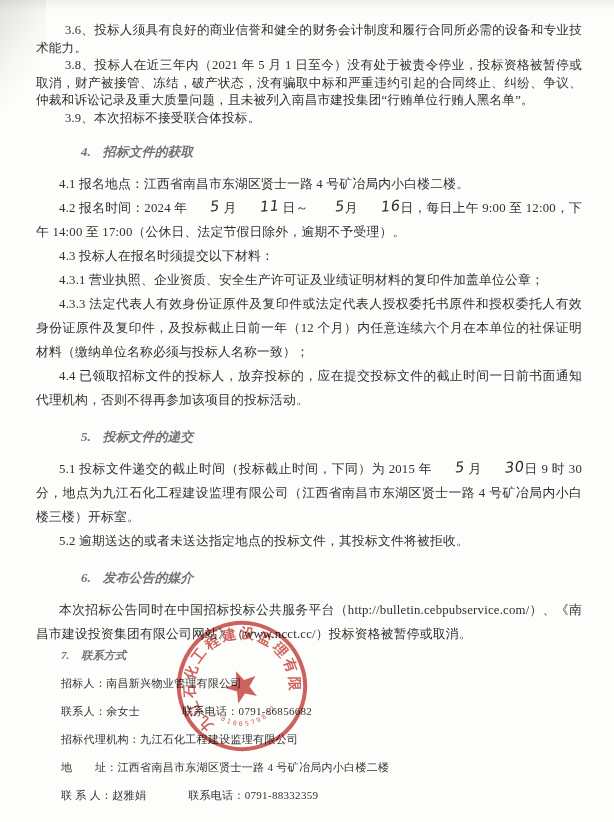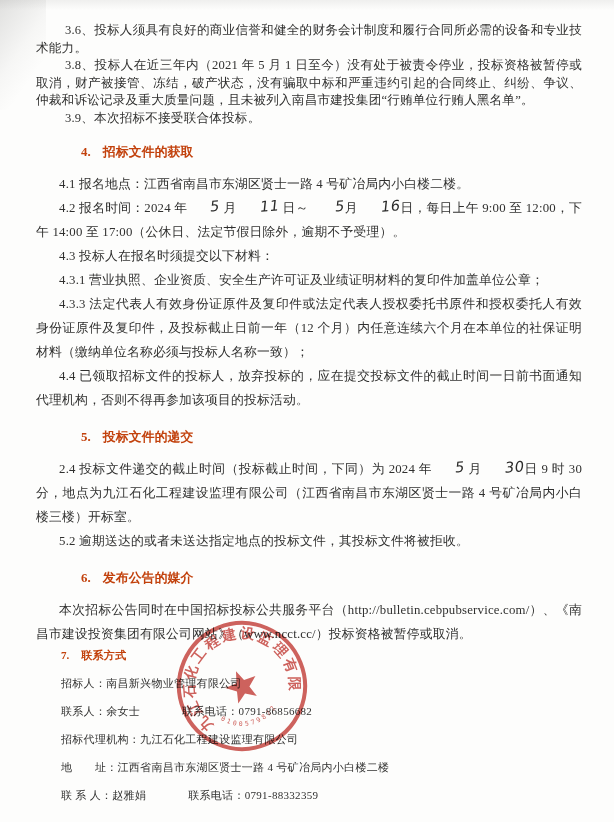--- a/index.html
+++ b/index.html
@@ -26,22 +26,22 @@
     pointer-events:none;
   }
   p{margin:0;}
   .s3 p{
     font-size:12.6px;line-height:17.5px;
     text-indent:2.3em;text-align:justify;letter-spacing:0.2px;
   }
   .heading{
     font-family:"Liberation Sans","DejaVu Sans",sans-serif;
     font-weight:bold;font-size:17px;line-height:23px;
-    margin:13px 0 8px;letter-spacing:2px;color:#c2410c;
-    padding-left:22px;text-indent:0;
+    margin:13px 0 8px;letter-spacing:2px;color:#737373;
+    padding-left:22px;text-indent:0;font-style:italic;
   }
   .heading .num{letter-spacing:0;margin-right:12px;font-family:"Liberation Serif","DejaVu Serif",serif;}
   .body-sec p{
     font-size:12.8px;line-height:24px;
     text-indent:1.8em;text-align:justify;letter-spacing:0.2px;
   }
   .hand{
     display:inline-block;
     font-family:"DejaVu Sans",sans-serif;
     font-style:italic;font-weight:500;
@@ -86,21 +86,21 @@
     <p>4.1 报名地点：江西省南昌市东湖区贤士一路 4 号矿冶局内小白楼二楼。</p>
     <p><span>4.2 报名时间：2024 年</span><span class="hand">5</span><span> 月</span><span class="hand">11</span><span> 日～ </span><span class="hand">5</span><span>月</span><span class="hand">16</span><span>日，每日上午 9:00 至 12:00，下午 14:00 至 17:00（公休日、法定节假日除外，逾期不予受理）。</span></p>
     <p>4.3 投标人在报名时须提交以下材料：</p>
     <p>4.3.1 营业执照、企业资质、安全生产许可证及业绩证明材料的复印件加盖单位公章；</p>
     <p>4.3.3 法定代表人有效身份证原件及复印件或法定代表人授权委托书原件和授权委托人有效身份证原件及复印件，及投标截止日前一年（12 个月）内任意连续六个月在本单位的社保证明材料（缴纳单位名称必须与投标人名称一致）；</p>
     <p>4.4 已领取招标文件的投标人，放弃投标的，应在提交投标文件的截止时间一日前书面通知代理机构，否则不得再参加该项目的投标活动。</p>
   </div>
 
   <div class="body-sec">
     <p class="heading"><span class="num">5.</span><span>投标文件的递交</span></p>
-    <p><span>2.4 投标文件递交的截止时间（投标截止时间，下同）为 2024 年</span><span class="hand">5</span><span> 月</span><span class="hand">30</span><span>日 9 时 30 分，地点为九江石化工程建设监理有限公司（江西省南昌市东湖区贤士一路 4 号矿冶局内小白楼三楼）开标室。</span></p>
+    <p><span>5.1 投标文件递交的截止时间（投标截止时间，下同）为 2015 年</span><span class="hand">5</span><span> 月</span><span class="hand">30</span><span>日 9 时 30 分，地点为九江石化工程建设监理有限公司（江西省南昌市东湖区贤士一路 4 号矿冶局内小白楼三楼）开标室。</span></p>
     <p>5.2 逾期送达的或者未送达指定地点的投标文件，其投标文件将被拒收。</p>
   </div>
 
   <div class="body-sec">
     <p class="heading"><span class="num">6.</span><span>发布公告的媒介</span></p>
     <p>本次招标公告同时在中国招标投标公共服务平台（http://bulletin.cebpubservice.com/）、《南昌市建设投资集团有限公司网站》（www.ncct.cc/）投标资格被暂停或取消。</p>
   </div>
 
   <div class="body-sec contacts">
     <p class="heading"><span class="num">7.</span><span>联系方式</span></p>

